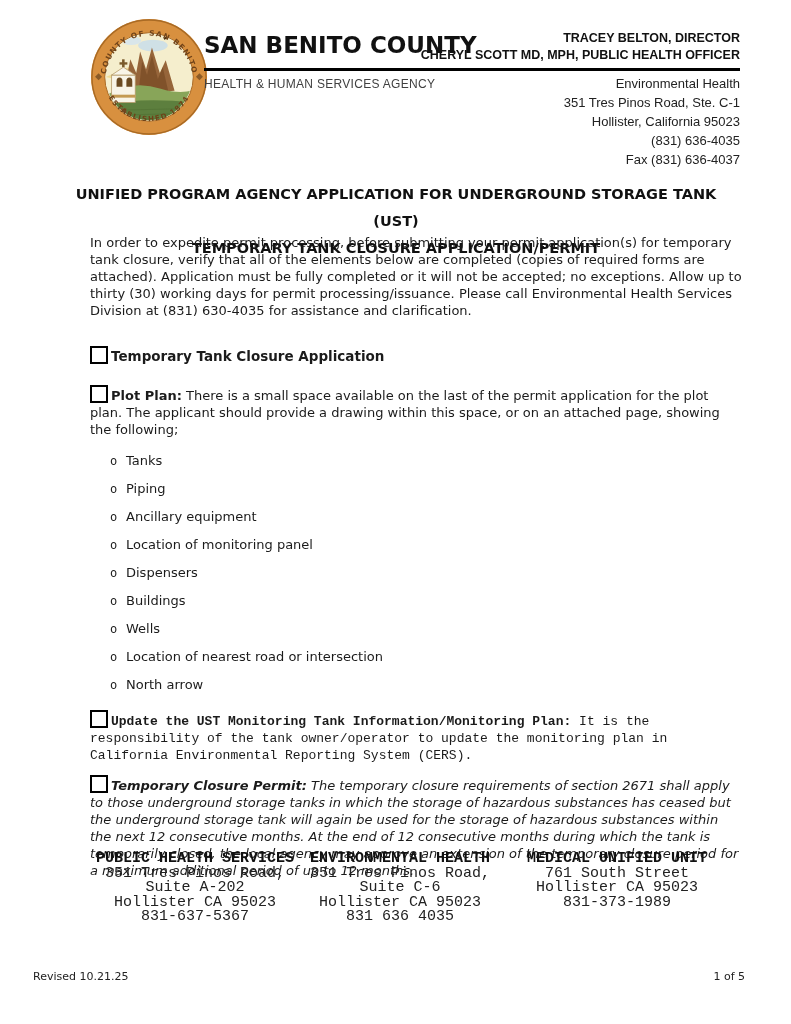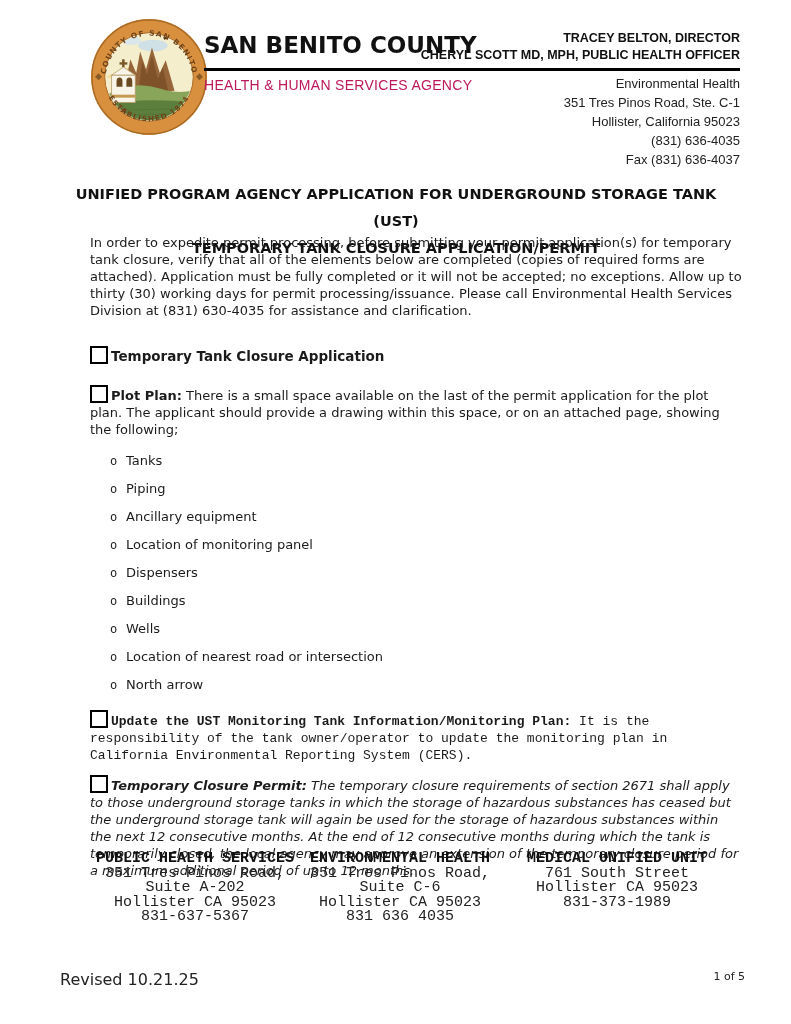--- a/index.html
+++ b/index.html
@@ -13,21 +13,21 @@
     position:absolute;left:204px;top:32px;
     font-family:"DejaVu Sans",sans-serif;font-weight:bold;font-size:23px;color:#111;
   }
   .officials{
     position:absolute;right:51px;top:30px;text-align:right;
     font-family:"Liberation Sans",sans-serif;font-weight:bold;font-size:12.5px;line-height:17px;color:#111;
   }
   .header-rule{position:absolute;left:204px;right:51px;top:68px;height:3px;background:#000;}
   .agency-subtitle{
     position:absolute;left:204px;top:77px;
-    font-family:"Liberation Sans",sans-serif;font-size:14px;color:#be185d;letter-spacing:.3px;
+    font-family:"Liberation Sans",sans-serif;font-size:12px;color:#404040;letter-spacing:.3px;
   }
   .address-block{
     position:absolute;right:51px;top:74px;text-align:right;
     font-family:"Liberation Sans",sans-serif;font-size:13px;line-height:19px;color:#222;
   }
   
   .title{position:absolute;left:70px;top:181px;width:652px;text-align:center;
     font-weight:bold;font-size:14.5px;line-height:27px;color:#111;}
   
   .intro{position:absolute;left:90px;top:234px;width:652px;
@@ -47,21 +47,21 @@
   ul.plot-list{list-style:none;margin:9px 0 0 0;padding:0 0 0 20px;}
   ul.plot-list li{line-height:27px;}
   .bullet{display:inline-block;width:16px;font-family:"DejaVu Sans Mono",monospace;font-size:12px;color:#222;}
   
   .footer-col{
     position:absolute;top:852px;width:210px;text-align:center;
     font-family:Liberation Mono, monospace;font-size:15px;line-height:14.5px;color:#222;
   }
   .footer-col .col-title{font-weight:bold;color:#111;}
   .fc1{left:90px;} .fc2{left:295px;} .fc3{left:512px;}
-  .revised{position:absolute;left:60px;top:970px;font-size:16px;color:#222;}
+  .revised{position:absolute;left:33px;top:970px;font-size:11px;color:#222;}
   .pagenum{position:absolute;right:46px;top:970px;font-size:11px;color:#222;}
 </style>
 </head>
 <body>
 
 <div class="page">
 
   <div class="seal">
     <svg viewBox="0 0 120 120" width="118" height="118" aria-hidden="true">
       <defs>

